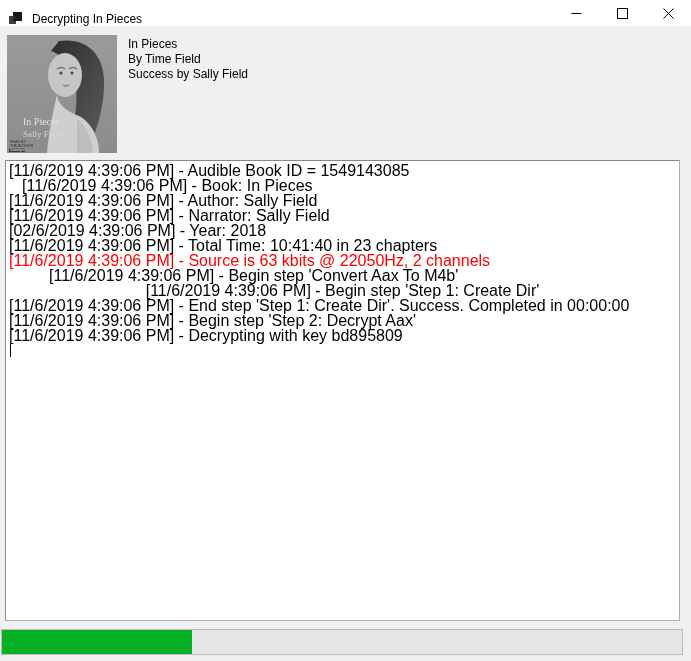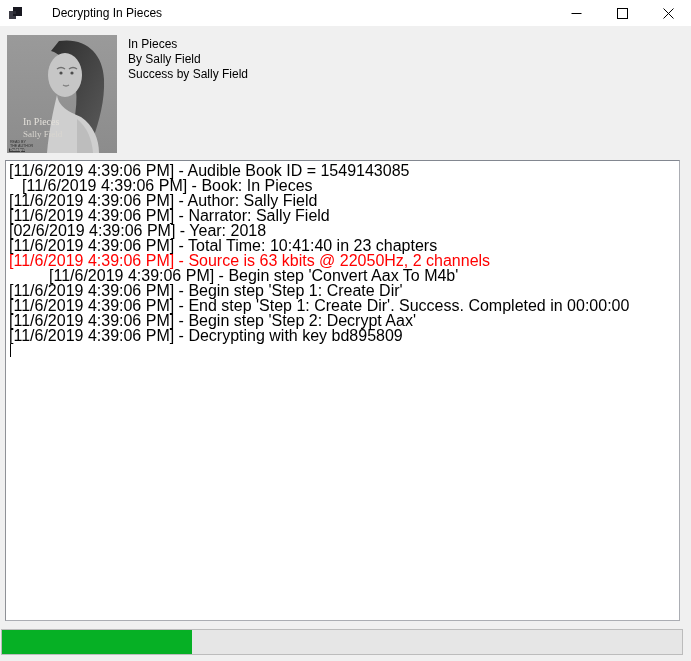--- a/index.html
+++ b/index.html
@@ -7,21 +7,21 @@
   body { font-family: "Liberation Sans", sans-serif; }
 
   .window {
     position: absolute; left: 0; top: 0; width: 691px; height: 661px;
     background: #f0f0f0;
   }
 
   
   .titlebar {
     position: absolute; left: 0; top: 0; width: 691px; height: 26px;
-    background: #ffffff; display: flex; align-items: center; gap: 20px;
+    background: #ffffff; display: flex; align-items: flex-end;
   }
   .app-icon { width: 16px; height: 16px; margin-left: 8px; flex: 0 0 auto; }
   .title-text {
     margin-left: 8px; font-size: 12px; color: #000000; white-space: nowrap;
   }
   .win-buttons { position: absolute; right: 0; top: 0; height: 26px; display: flex; }
   .win-btn {
     width: 46px; height: 26px; display: flex; align-items: center; justify-content: center;
     background: transparent;
   }
@@ -117,35 +117,35 @@
     <text x="16" y="102" font-family="Liberation Serif, serif" font-size="9" fill="#d9d6d0">Sally Field</text>
 
     <text x="3" y="108" font-family="Liberation Sans, sans-serif" font-size="3.6" fill="#2c2c2c">READ BY</text>
     <text x="3" y="112" font-family="Liberation Sans, sans-serif" font-size="3.6" fill="#2c2c2c">THE AUTHOR</text>
     <rect x="2" y="113.5" width="16" height="3.5" fill="#3a3a3a"></rect>
     <text x="3" y="116.4" font-family="Liberation Sans, sans-serif" font-size="2.8" fill="#e8e8e8">Unabridged</text>
   </svg>
 
   <div class="book-info">
     <div>In Pieces</div>
-    <div>By Sally Field</div>
+    <div>By Time Field</div>
     <div>Success by Sally Field</div>
   </div>
 
   <div class="logbox">
     <div>
         <div class="log-line" style="color: rgb(0, 0, 0);">[11/6/2019 4:39:06 PM] - Audible Book ID = 1549143085</div>
         <div class="log-line" style="color: rgb(0, 0, 0); padding-left: 13px;">[11/6/2019 4:39:06 PM] - Book: In Pieces</div>
         <div class="log-line" style="color: rgb(0, 0, 0);">[11/6/2019 4:39:06 PM] - Author: Sally Field</div>
         <div class="log-line" style="color: rgb(0, 0, 0);">[11/6/2019 4:39:06 PM] - Narrator: Sally Field</div>
         <div class="log-line" style="color: rgb(0, 0, 0);">[02/6/2019 4:39:06 PM] - Year: 2018</div>
         <div class="log-line" style="color: rgb(0, 0, 0);">[11/6/2019 4:39:06 PM] - Total Time: 10:41:40 in 23 chapters</div>
         <div class="log-line" style="color: rgb(255, 0, 0);">[11/6/2019 4:39:06 PM] - Source is 63 kbits @ 22050Hz, 2 channels</div>
         <div class="log-line" style="color: rgb(0, 0, 0); margin-left: 40px;">[11/6/2019 4:39:06 PM] - Begin step 'Convert Aax To M4b'</div>
-        <div class="log-line" style="color: rgb(0, 0, 0);">[11/6/2019 4:39:06 PM] - Begin step 'Step 1: Create Dir'</div>
+        <div class="log-line" style="color: rgb(0, 0, 0); text-align: center;">[11/6/2019 4:39:06 PM] - Begin step 'Step 1: Create Dir'</div>
         <div class="log-line" style="color: rgb(0, 0, 0);">[11/6/2019 4:39:06 PM] - End step 'Step 1: Create Dir'. Success. Completed in 00:00:00</div>
         <div class="log-line" style="color: rgb(0, 0, 0);">[11/6/2019 4:39:06 PM] - Begin step 'Step 2: Decrypt Aax'</div>
         <div class="log-line" style="color: rgb(0, 0, 0);">[11/6/2019 4:39:06 PM] - Decrypting with key bd895809</div>
       </div>
     <div class="caret"></div>
   </div>
 
   <div class="progressbar" style="background: rgb(230, 230, 230);">
     <div class="progress-fill" style="width: 28%; background: rgb(6, 176, 37);"></div>
   </div>

